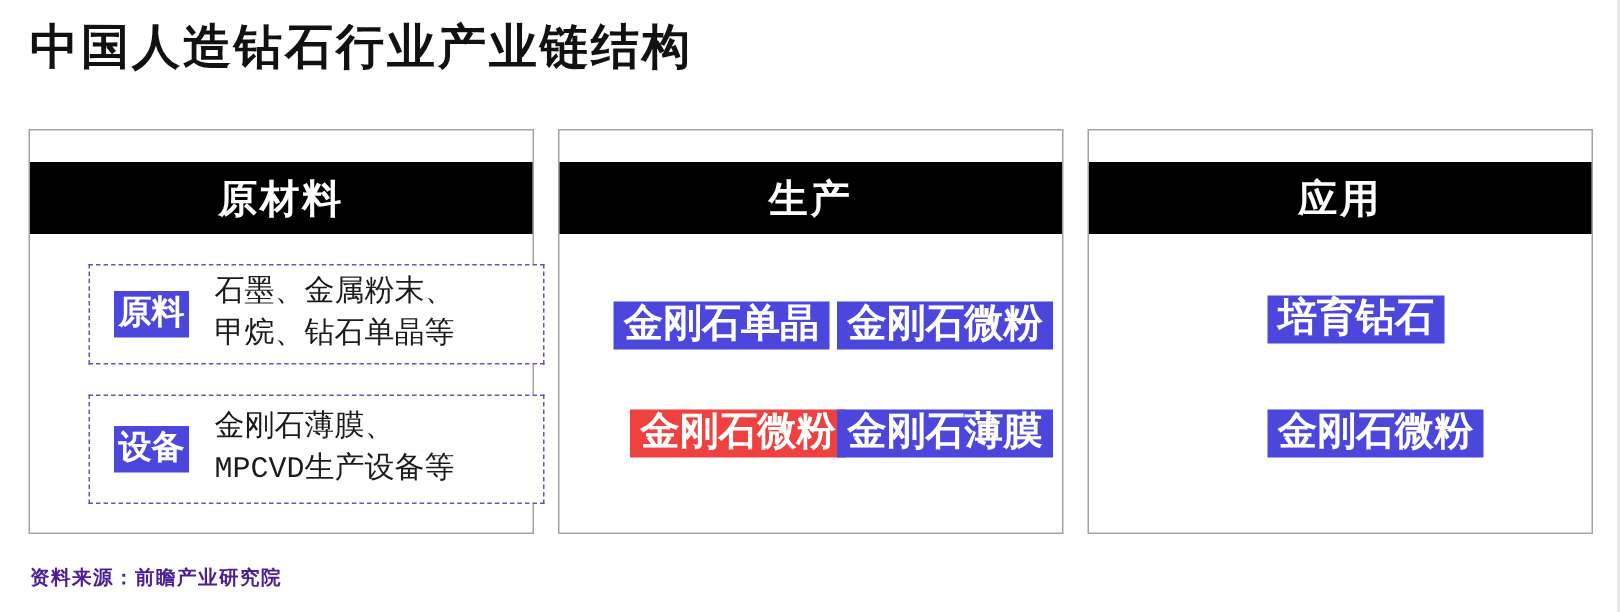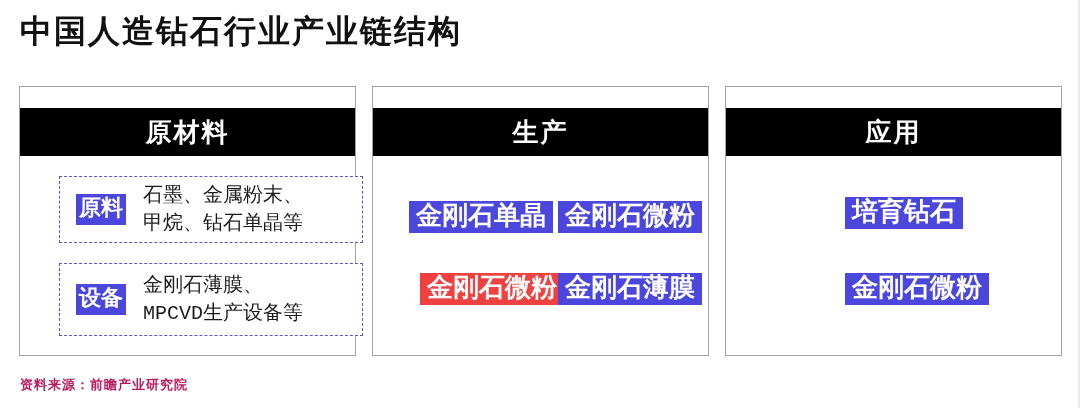--- a/index.html
+++ b/index.html
@@ -62,21 +62,21 @@
   .tag.blue { background:#4b46dc; }
   .tag.red  { background:#f04141; }
   .t-p2-1 { left:36px;  top:114px; }
   .t-p2-2 { left:185px; top:114px; }
   .t-p2-3 { left:47px;  top:186px; }
   .t-p2-4 { left:185px; top:186px; }
   .t-p3-1 { left:119px; top:110px; }
   .t-p3-2 { left:119px; top:186px; }
   .source-note {
     position:absolute; left:20px; top:376px;
-    font-size:13px; font-weight:700; color:#be185d;
+    font-size:13px; font-weight:700; color:#4c1d95;
     letter-spacing:1px;
   }
   .right-edge {
     position:absolute; right:0; top:0; width:2px; height:100%;
     background:#e9e9e9;
   }
 </style>
 </head>
 <body>
 

